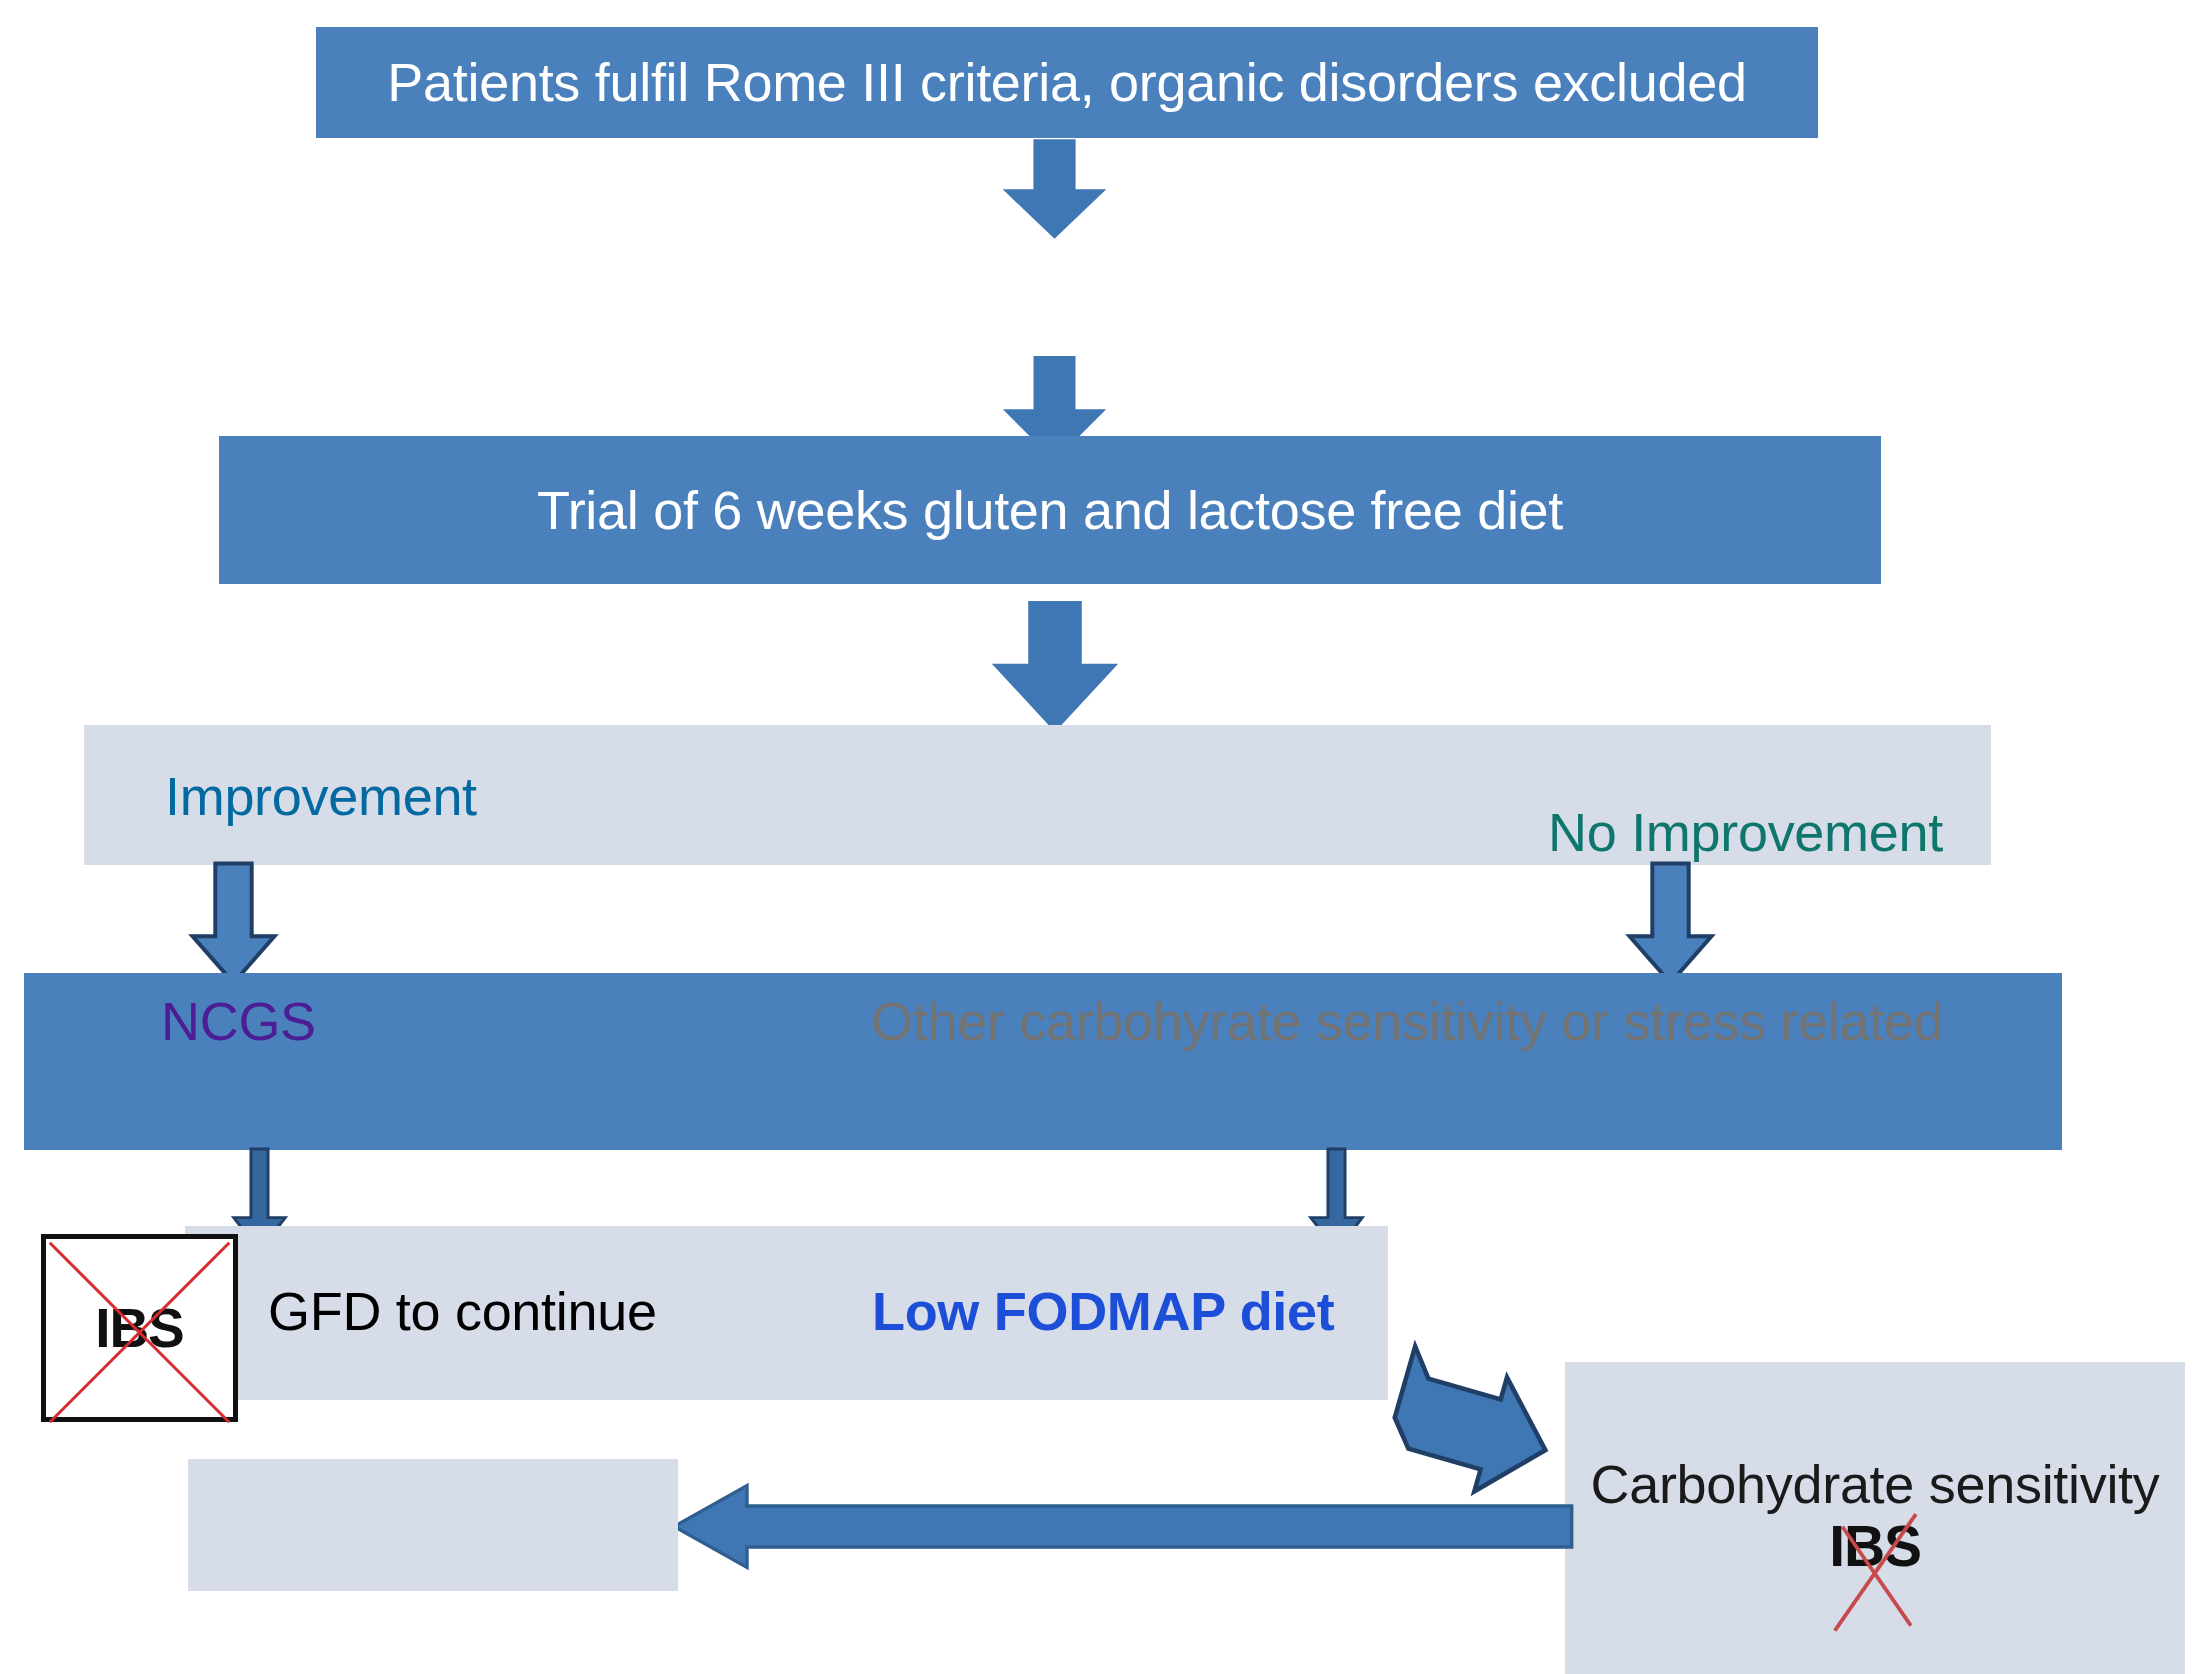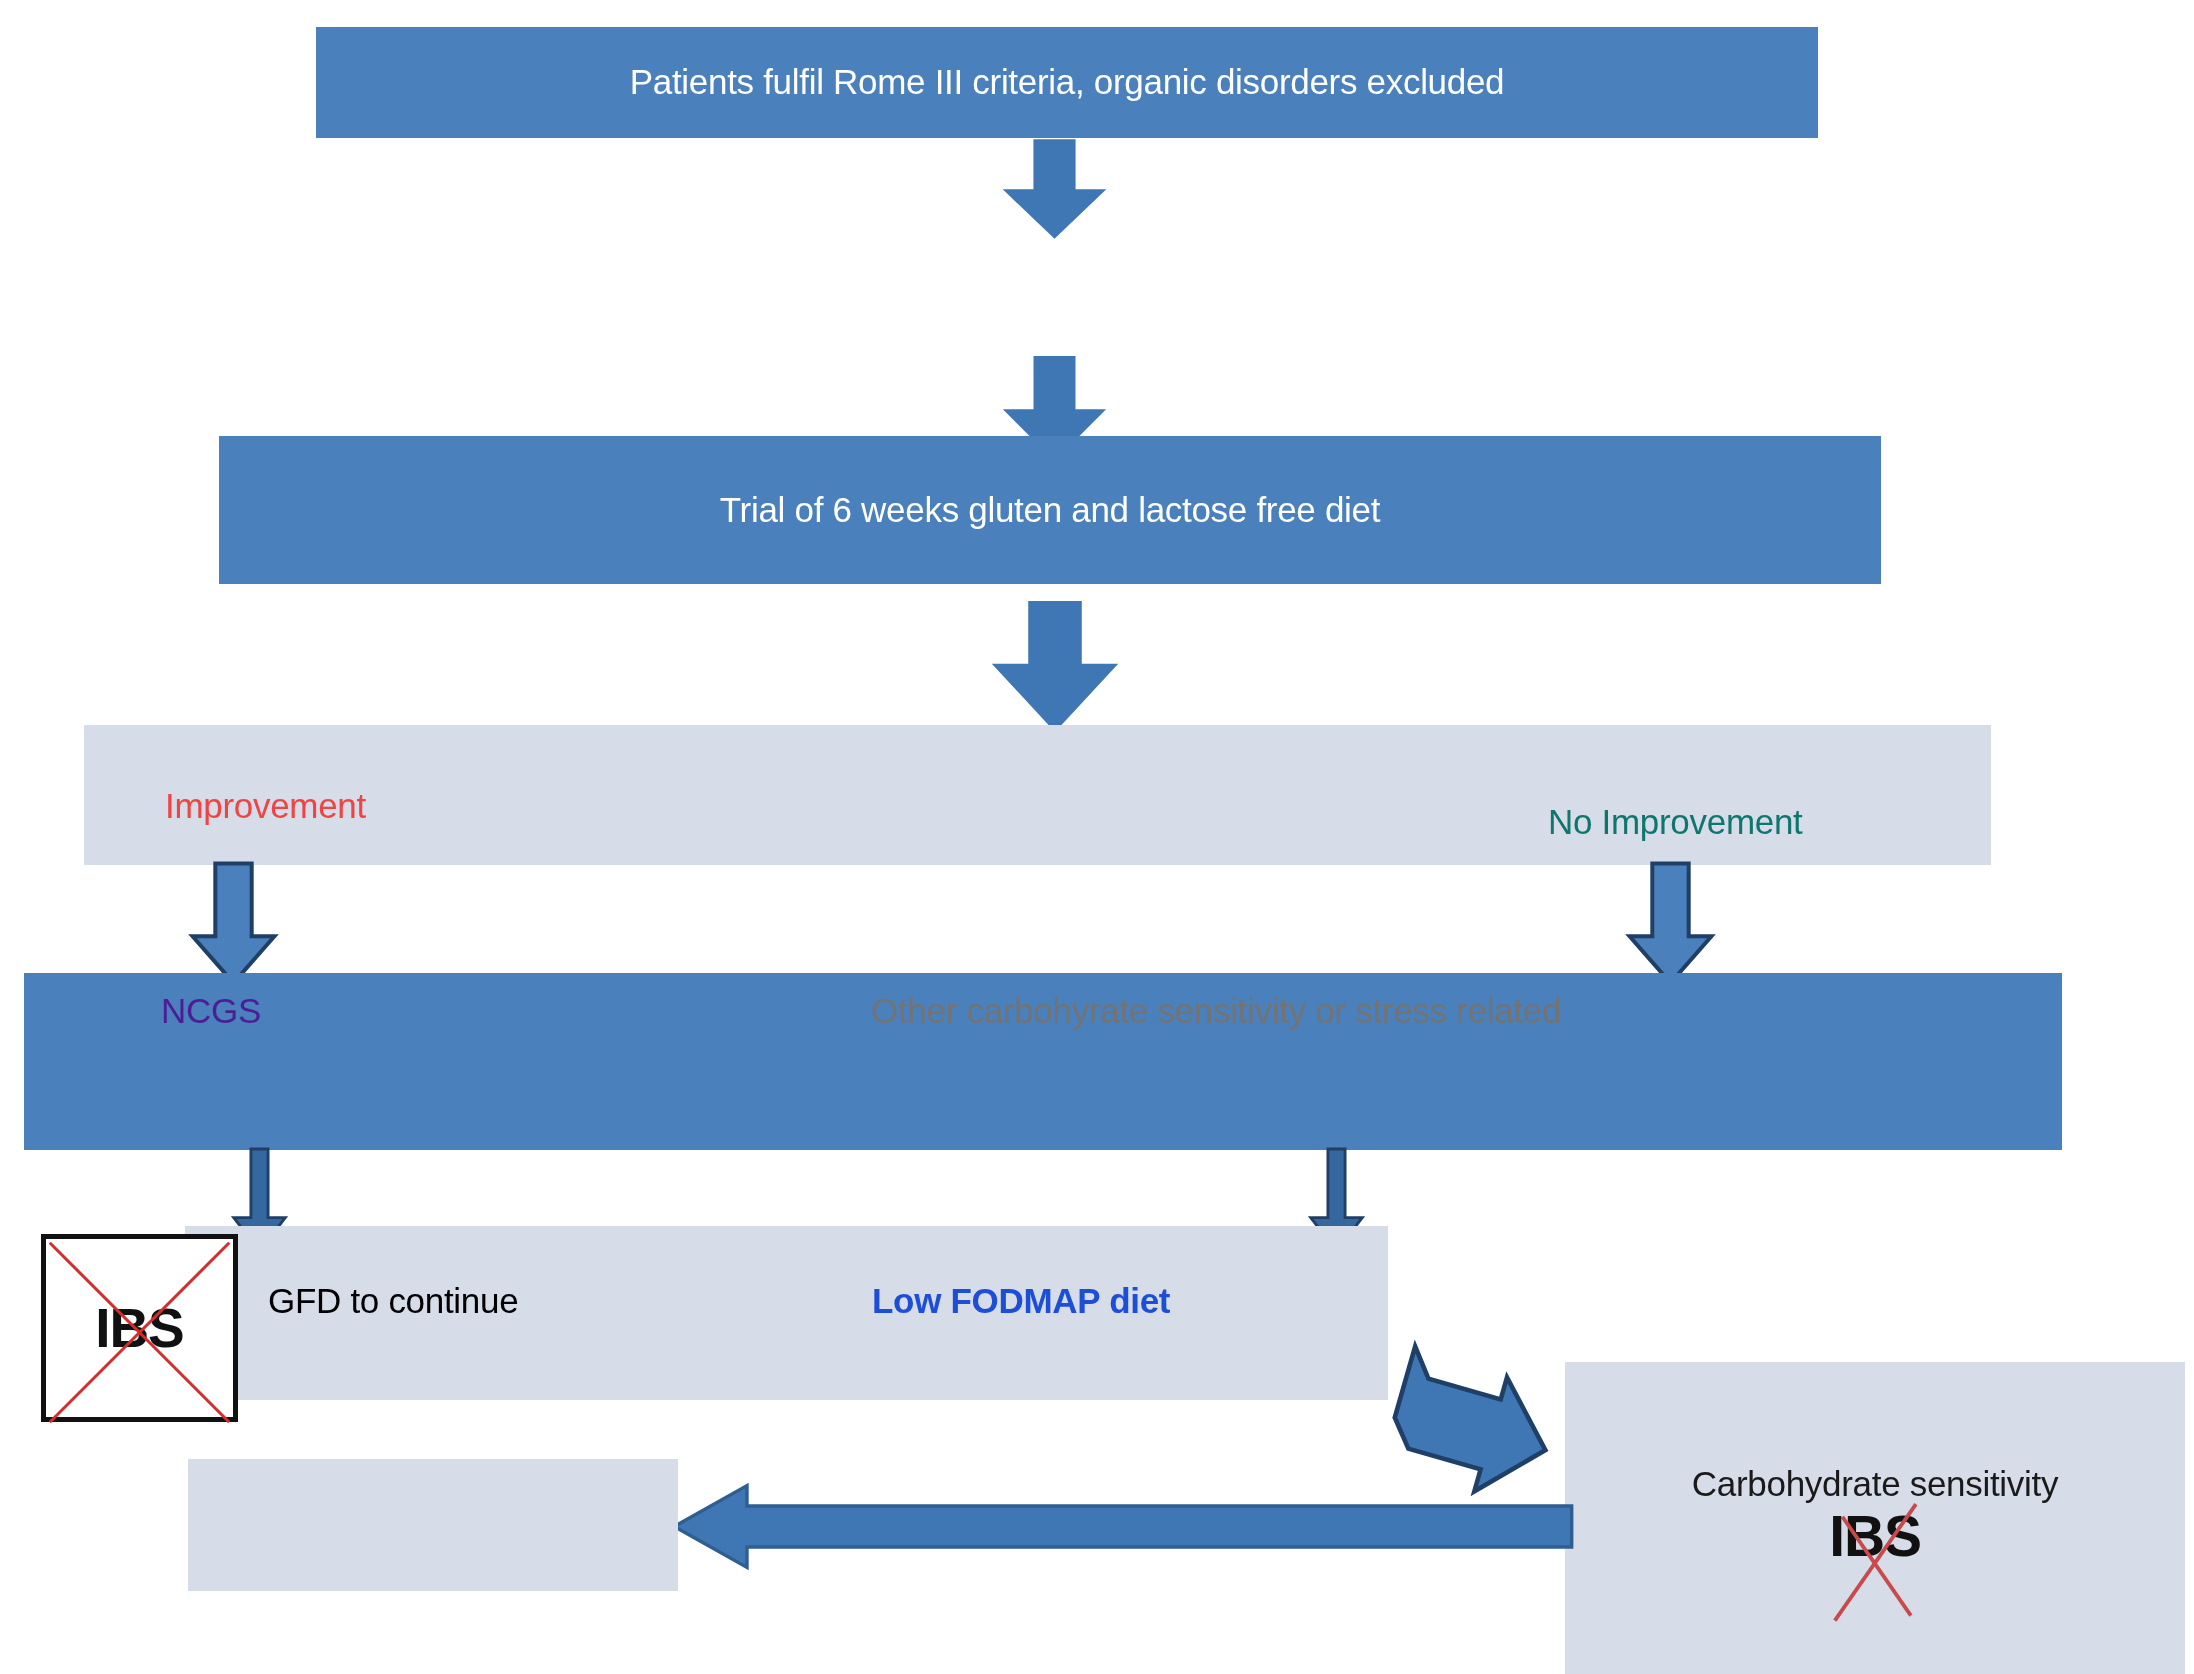--- a/index.html
+++ b/index.html
@@ -22,21 +22,21 @@
     background:#4a80bc;
     border:1.7px solid #4a80bc;
     color:#ffffff;
   }
   .box-gray{
     background:#d6dce8;
     border:1.7px solid #d6dce8;
     color:#1a1a1a;
   }
   .txt{
-    font-size:35px;
+    font-size:54px;
     font-weight:400;
     letter-spacing:-0.3px;
     line-height:1.05;
   }
   .center{justify-content:center;width:100%;text-align:center;}
   .lbl-left{position:absolute;}
   .arrow{position:absolute;}
   .arrow svg{display:block;overflow:visible;}
 
   
@@ -120,21 +120,21 @@
   </div>
 
   <div class="arrow" style="left:978px;top:601px;width:154px;height:131px;">
     <svg width="154" height="131" viewBox="0 0 270 230">
       <polygon points="88,0 182,0 182,110 246,110 135,230 24,110 88,110" fill="#3f77b5"></polygon>
     </svg>
   </div>
 
   <div class="box box-gray" style="left:84px;top:725px;width:1907px;height:140px;">
   </div>
-  <span class="txt lbl-left" style="left:165px;top:788px;color:#ef4444;">Improvement</span>
+  <span class="txt lbl-left" style="left:165px;top:768px;color:#0369a1;">Improvement</span>
   <span class="txt lbl-left" style="left:1548px;top:804px;color:#0f766e;">No Improvement</span>
 
   <div class="arrow" style="left:188px;top:862px;width:91px;height:123px;">
     <svg width="91" height="123" viewBox="0 0 160 215">
       <polygon points="48,2 112,2 112,130 152,130 80,212 8,130 48,130" fill="#4a80bc" stroke="#1f3f66" stroke-width="7" stroke-linejoin="miter"></polygon>
     </svg>
   </div>
 
   <div class="arrow" style="left:1625px;top:862px;width:91px;height:123px;">
     <svg width="91" height="123" viewBox="0 0 160 215">

